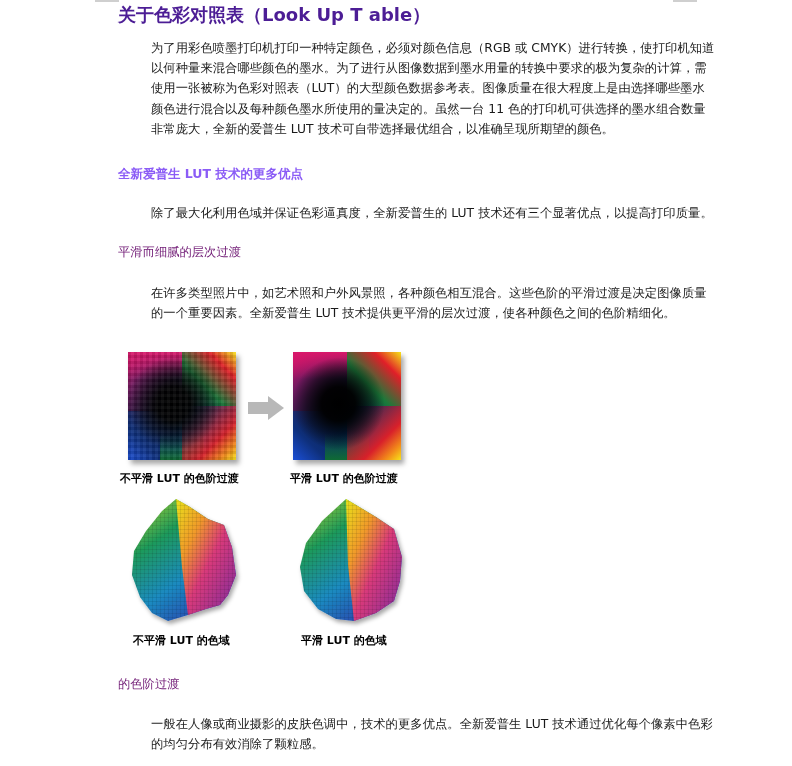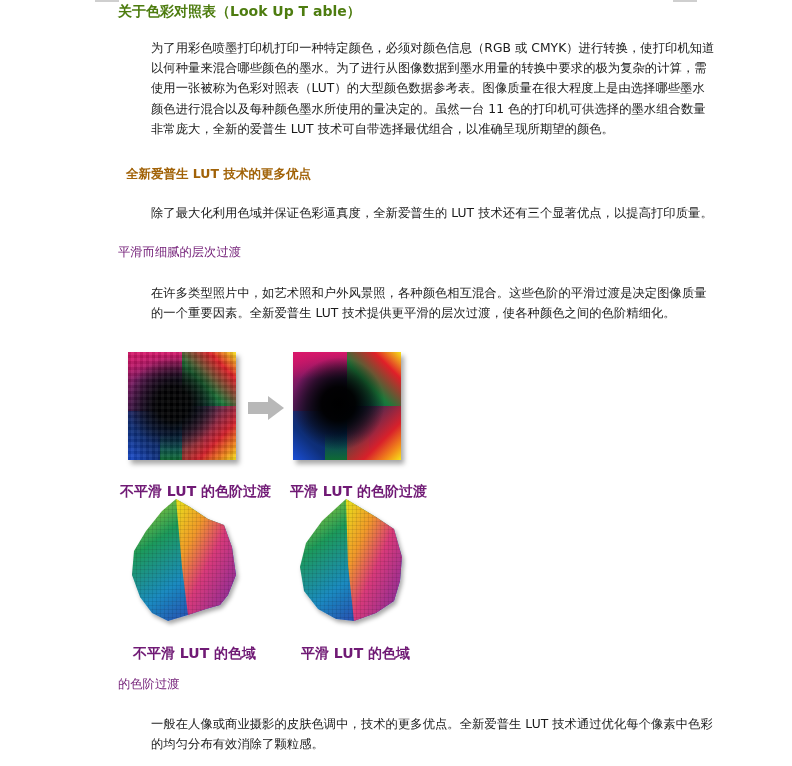--- a/index.html
+++ b/index.html
@@ -1,23 +1,23 @@
 <!DOCTYPE html>
 <html><head>
 <meta charset="utf-8">
 <style>
   html, body { margin: 0; padding: 0; background: #ffffff; }
   body { width: 792px; height: 766px; position: relative; overflow: hidden;
          font-family: "DejaVu Sans", "Liberation Sans", sans-serif; color: #1a1a1a; }
   .topline-left { position: absolute; left: 95px; top: 0; width: 24px; height: 2px; background: #cfcfcf; }
   .topline-right { position: absolute; left: 673px; top: 0; width: 24px; height: 2px; background: #cfcfcf; }
   .content { position: absolute; left: 118px; top: 0; width: 570px; }
-  .h-main { font-size: 14px; font-weight: bold; color: #4d7c0f; position: absolute; top: 3px; left: 0; white-space: nowrap; }
+  .h-main { font-size: 18px; font-weight: bold; color: #4c1d95; position: absolute; top: 3px; left: 0; white-space: nowrap; }
   .para { font-size: 12.3px; line-height: 20.2px; position: absolute; left: 0; width: 565px; letter-spacing: 0.05px; margin-left: 33px; }
-  .h-sub { font-size: 12.5px; font-weight: bold; color: #a16207; position: absolute; left: 8px; white-space: nowrap; }
+  .h-sub { font-size: 12.5px; font-weight: bold; color: #8b5cf6; position: absolute; left: 0; white-space: nowrap; }
   .h-minor { font-size: 12.3px; color: #701a75; position: absolute; left: 0; white-space: nowrap; }
 
   .figure { position: absolute; left: 0; top: 340px; width: 310px; height: 320px; }
   .grad-sq { position: absolute; width: 108px; height: 108px; box-shadow: 3px 4px 5px rgba(0,0,0,0.35); }
   .grad-sq .base { position: absolute; inset: 0;
     background:
       linear-gradient(135deg, #d4136c 0%, #701a60 18%, #1a1a40 40%, #00264d 60%, #0a4fb0 100%); }
   .grad-sq .tr { position: absolute; right: 0; top: 0; width: 50%; height: 50%;
     background: linear-gradient(225deg, #f5e21a 0%, #e01f28 25%, #1b7a3a 60%, rgba(0,60,30,0) 100%); }
   .grad-sq .br { position: absolute; right: 0; bottom: 0; width: 50%; height: 50%;
@@ -32,21 +32,21 @@
     background: radial-gradient(circle at 42% 48%, rgba(0,0,0,1) 0%, rgba(0,0,0,0.95) 20%, rgba(0,0,0,0.5) 38%, rgba(0,0,0,0) 55%); }
   .grad-sq.rough .noise { position: absolute; inset: 0;
     background: repeating-linear-gradient(90deg, rgba(0,0,0,0.08) 0 3px, rgba(255,255,255,0.04) 3px 6px),
                 repeating-linear-gradient(0deg, rgba(0,0,0,0.08) 0 3px, rgba(255,255,255,0.04) 3px 6px); }
 
   .arrow { position: absolute; left: 130px; top: 56px; width: 38px; height: 24px; }
   .arrow .shaft { position: absolute; left: 0; top: 6px; width: 22px; height: 12px; background: #b8b8b8; }
   .arrow .head { position: absolute; left: 20px; top: 0; width: 0; height: 0;
     border-top: 12px solid transparent; border-bottom: 12px solid transparent; border-left: 16px solid #b8b8b8; }
 
-  .cap { position: absolute; font-size: 14px; font-weight: bold; color: #701a75; white-space: nowrap; margin-top: 12px; }
+  .cap { position: absolute; font-size: 11px; font-weight: bold; color: #000000; white-space: nowrap; }
 
   .gamut { position: absolute; width: 110px; height: 128px; }
   .gamut svg { width: 100%; height: 100%; overflow: visible; }
 </style>
 </head>
 <body>
 
 <div class="topline-left"></div>
 <div class="topline-right"></div>
 

